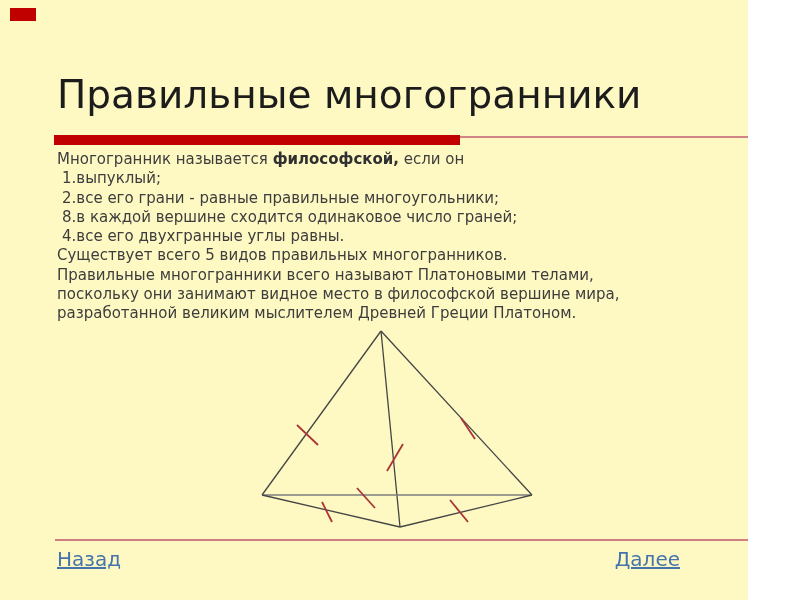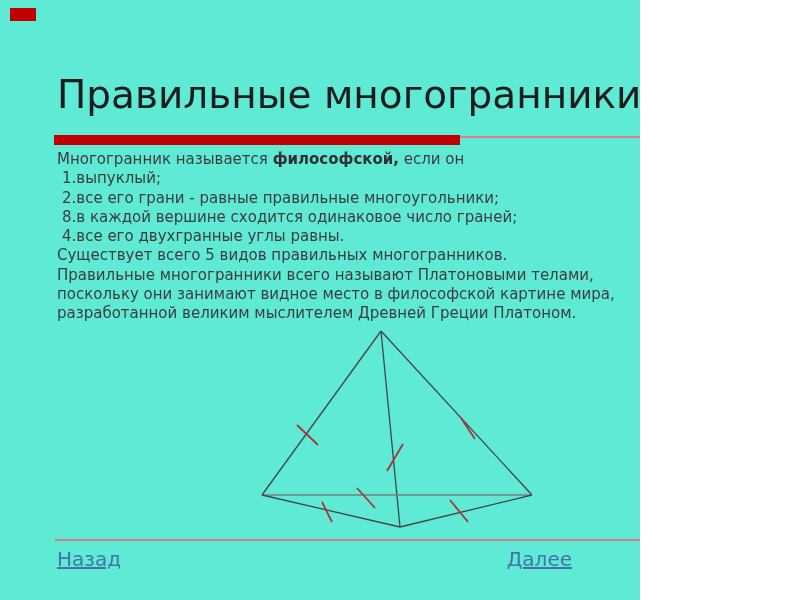--- a/index.html
+++ b/index.html
@@ -3,23 +3,23 @@
 <meta charset="utf-8">
 <style>
   html, body {
     margin: 0;
     padding: 0;
     background: #ffffff;
     font-family: "DejaVu Sans", "Liberation Sans", sans-serif;
   }
   #slide {
     position: relative;
-    width: 640px;
+    width: 748px;
     height: 600px;
-    background: #5eead4;
+    background: #fef9c3;
     overflow: hidden;
   }
   .corner-square {
     position: absolute;
     left: 10px;
     top: 8px;
     width: 26px;
     height: 13px;
     background: #c00000;
   }
@@ -103,21 +103,21 @@
   <div class="title-underline-thin"></div>
 
   <div class="body-text">
     <div class="body-line"><span>Многогранник называется </span><span class="bold-word">философской,</span><span> если он</span></div>
     <div class="body-line indented">1.выпуклый;</div>
     <div class="body-line indented">2.все его грани - равные правильные многоугольники;</div>
     <div class="body-line indented">8.в каждой вершине сходится одинаковое число граней;</div>
     <div class="body-line indented">4.все его двухгранные углы равны.</div>
     <div class="body-line">Существует всего 5 видов правильных многогранников.</div>
     <div class="body-line">Правильные многогранники всего называют Платоновыми телами,</div>
-    <div class="body-line">поскольку они занимают видное место в философской картине мира,</div>
+    <div class="body-line">поскольку они занимают видное место в философской вершине мира,</div>
     <div class="body-line">разработанной великим мыслителем Древней Греции Платоном.</div>
   </div>
 
   <div class="figure-wrap">
     <svg id="fig-svg" width="800" height="600" viewBox="0 0 800 600" xmlns="http://www.w3.org/2000/svg">
         <line x1="381" y1="331" x2="262" y2="495" stroke="#454545" stroke-width="1.3"></line>
         <line x1="381" y1="331" x2="532" y2="495" stroke="#454545" stroke-width="1.3"></line>
         <line x1="381" y1="331" x2="400" y2="527" stroke="#454545" stroke-width="1.3"></line>
         <line x1="262" y1="495" x2="532" y2="495" stroke="#7d7d7d" stroke-width="1.3"></line>
         <line x1="262" y1="495" x2="400" y2="527" stroke="#454545" stroke-width="1.3"></line>

